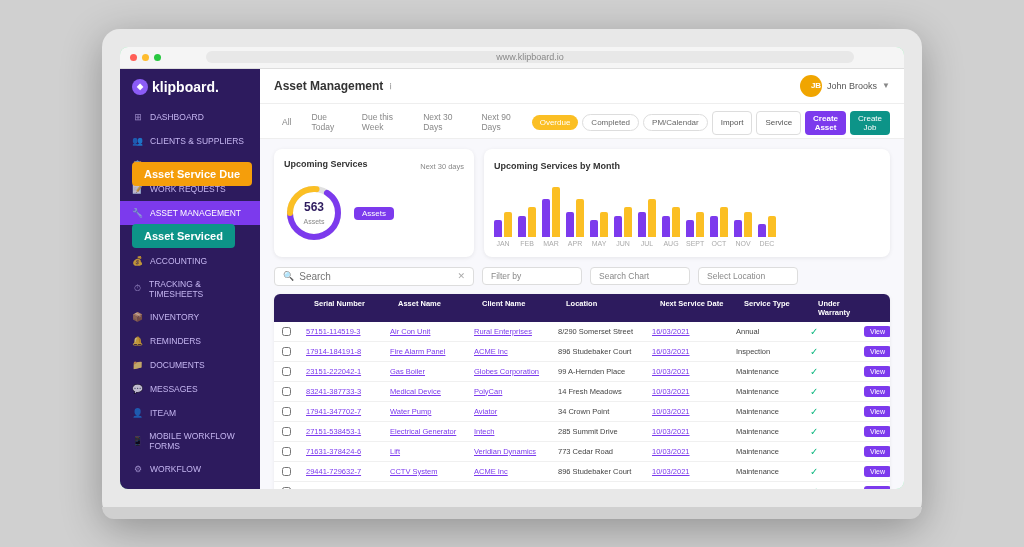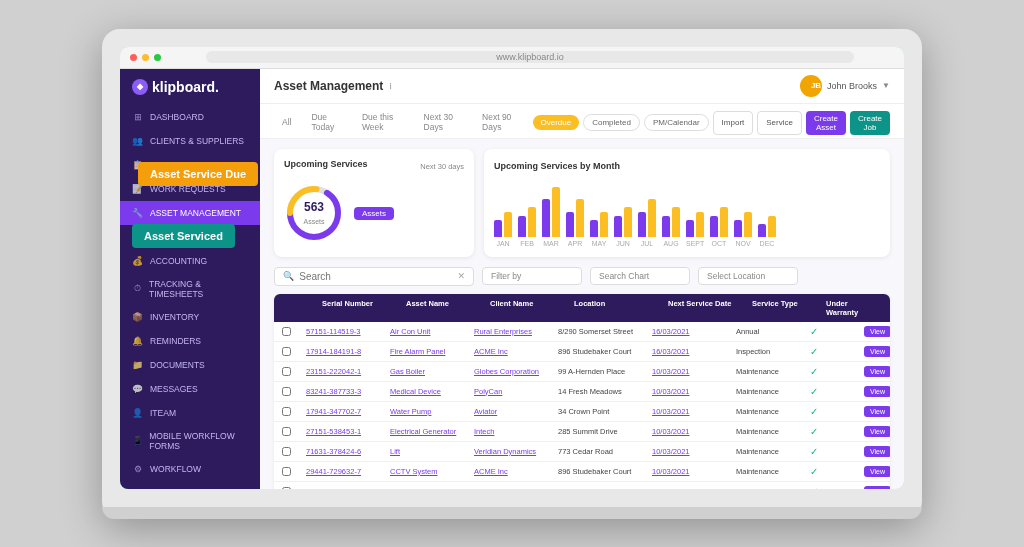--- a/index.html
+++ b/index.html
@@ -216,21 +216,21 @@
 
     .btn-sm {
       padding: 3px 8px;
       border-radius: 4px;
       font-size: 8px;
       cursor: pointer;
       border: none;
     }
 
     .btn-outline { background: #fff; border: 1px solid #ddd; color: #555; }
-    .btn-primary { background: #7c3aed; color: #fff; }
+    .btn-primary { background: #7c3aed; color: #fff; font-weight: bold; }
     .btn-teal { background: #0d9488; color: #fff; }
 
     
     .content-area {
       padding: 10px 14px;
       flex: 1;
       overflow: hidden;
     }
 
     .widgets-row {
@@ -388,21 +388,21 @@
       overflow: hidden;
       box-shadow: 0 1px 4px rgba(0,0,0,0.06);
       width: 100%;
     }
 
     .table-header {
       background: #2d1b5e;
       color: #fff;
       display: grid;
       grid-template-columns: 20px 80px 80px 80px 90px 80px 70px 50px 60px 50px;
-      padding: 5px 24px;
+      padding: 5px 16px;
       font-size: 7.5px;
       font-weight: 600;
       gap: 4px;
     }
 
     .table-row {
       display: grid;
       grid-template-columns: 20px 80px 80px 80px 90px 80px 70px 50px 60px 50px;
       padding: 4px 8px;
       font-size: 7.5px;
@@ -463,21 +463,21 @@
       bottom: 0;
       left: 0;
       right: 0;
     }
   </style>
 </head>
 <body>
 
 <div class="laptop-wrapper">
 
-  <div style="position:absolute; left: 56px; top: 148px; z-index: 10;">
+  <div style="position:absolute; left: 50px; top: 148px; z-index: 10;">
     <div style="background:#f59e0b; color:#fff; padding:6px 12px; border-radius:4px; font-size:11px; font-weight:600; white-space:nowrap;">Asset Service Due</div>
   </div>
   <div style="position:absolute; left: 50px; top: 210px; z-index: 10;">
     <div style="background:#0d9488; color:#fff; padding:6px 12px; border-radius:4px; font-size:11px; font-weight:600; white-space:nowrap;">Asset Serviced</div>
   </div>
 
   <div class="laptop-body">
     <div class="laptop-screen">
 
       <div class="browser-bar">

